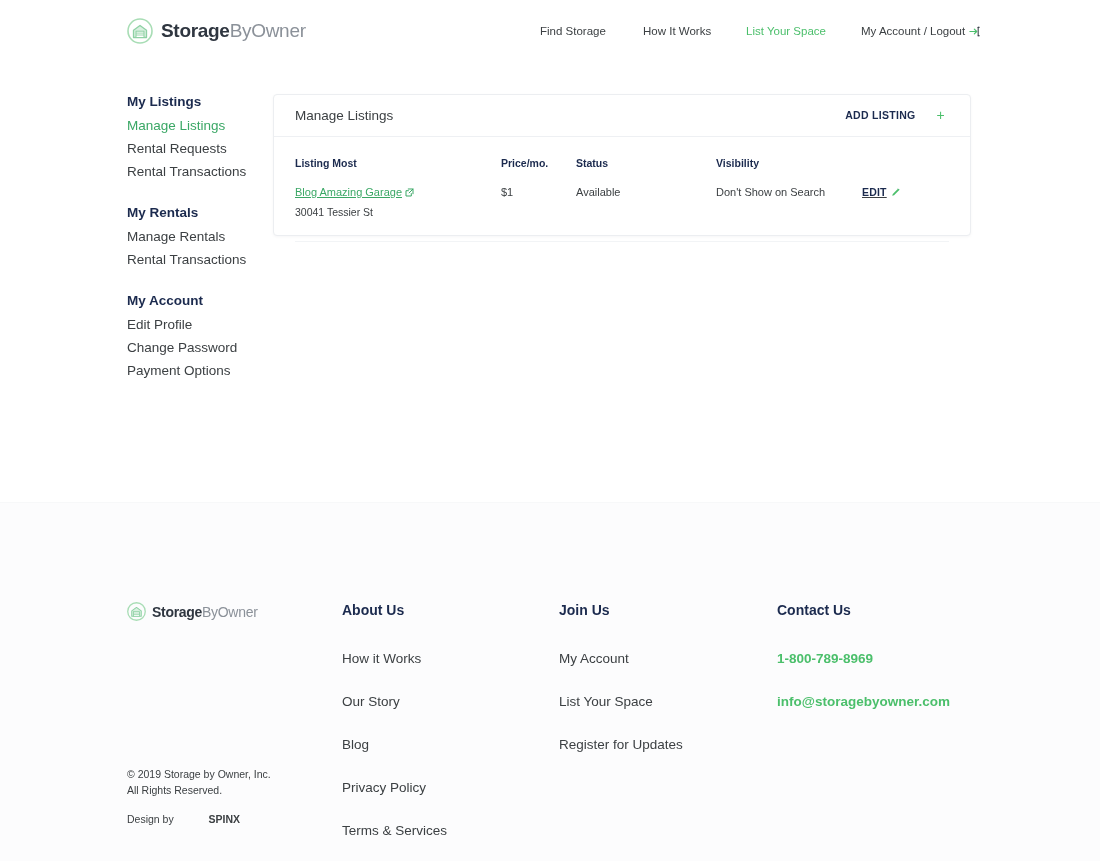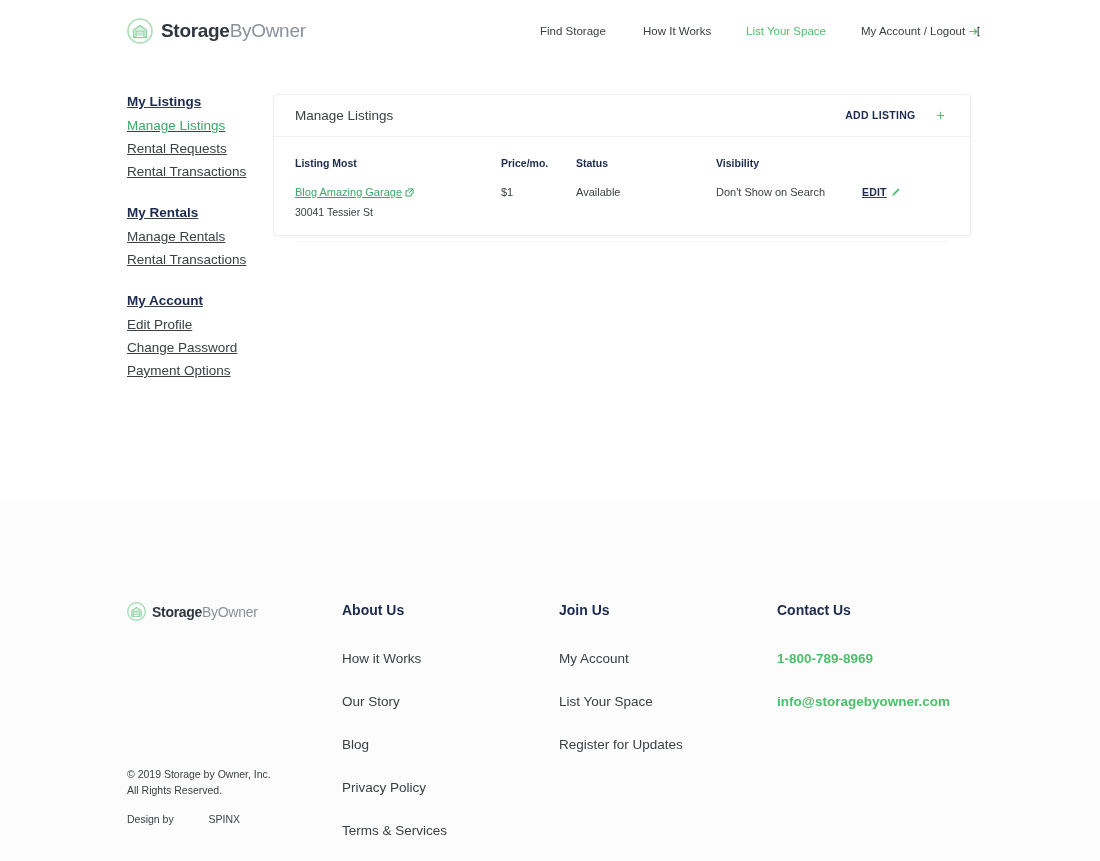--- a/index.html
+++ b/index.html
@@ -34,21 +34,21 @@
     text-decoration: none; cursor: pointer;
   }
   .nav-item.green { color: #4bbf6b; }
   .nav-0 { left: 540px; }
   .nav-1 { left: 643px; }
   .nav-2 { left: 746px; }
   .nav-3 { left: 861px; display: flex; align-items: center; gap: 4px; }
   .logout-icon { display: inline-block; width: 11px; height: 11px; }
 
   
-  .sidebar { position: absolute; left: 127px; top: 94px; width: 135px; text-decoration: underline; }
+  .sidebar { position: absolute; left: 127px; top: 94px; width: 135px; }
   .side-head {
     font-size: 13.5px; font-weight: bold; color: #1b2a4e;
     margin-bottom: 9px; white-space: nowrap;
   }
   .side-link {
     display: block; font-size: 13.5px; color: #3c4043;
     margin-bottom: 8px; text-decoration: none; cursor: pointer; white-space: nowrap;
   }
   .side-link.active { color: #3aa765; }
   .side-group { margin-bottom: 26px; }
@@ -113,21 +113,21 @@
   .f-logo .logo-mark { width: 19px; height: 19px; }
   .f-logo .logo-text { font-size: 14px; }
   .f-copy {
     position: absolute; left: 127px; top: 263px;
     font-size: 10.5px; color: #3c4043; line-height: 1.55;
   }
   .f-design {
     position: absolute; left: 127px; top: 310px;
     font-size: 10.5px; color: #3c4043;
   }
-  .f-design b { font-weight: normal; padding-left: 32px; }
+  .f-design b { font-weight: bold; padding-left: 32px; }
 
   .f-col { position: absolute; top: 99px; }
   .f-col.about { left: 342px; }
   .f-col.join  { left: 559px; }
   .f-col.contact { left: 777px; }
   .f-head {
     font-size: 14px; font-weight: bold; color: #1b2a4e; margin-bottom: 33px;
     white-space: nowrap;
   }
   .f-link {

